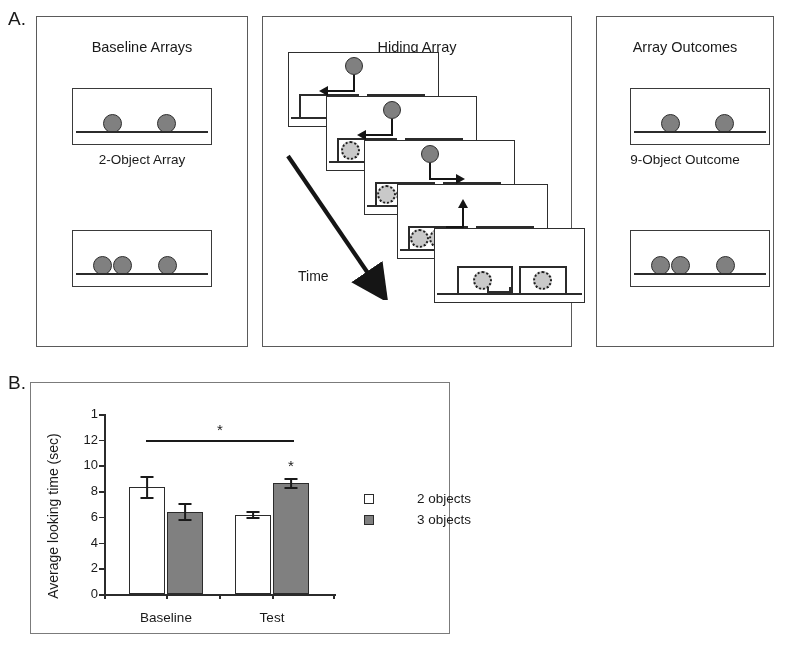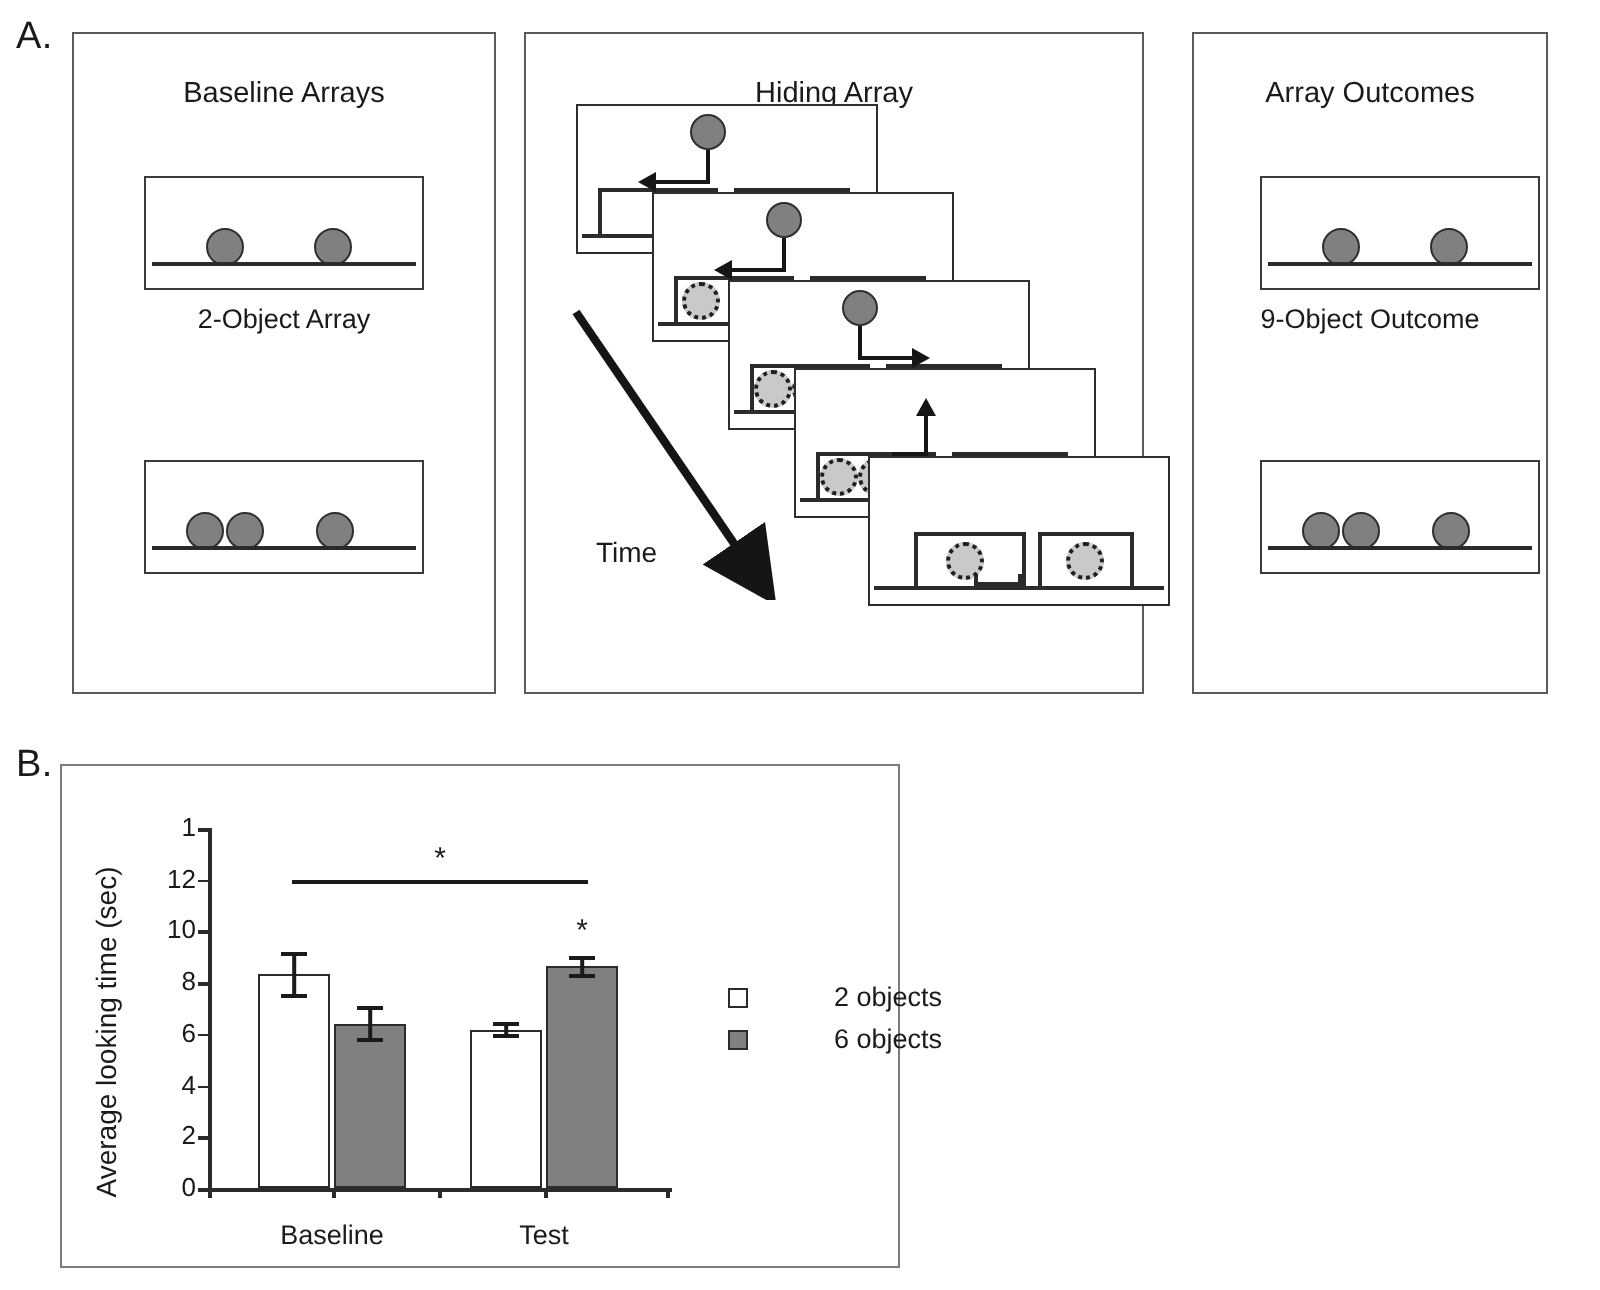--- a/index.html
+++ b/index.html
@@ -423,17 +423,17 @@
       </div>
   </div>
 
   <div id="legend">
     <div class="legend-row">
       <span class="legend-swatch light"></span>
       <span class="legend-text">2 objects</span>
     </div>
     <div class="legend-row">
       <span class="legend-swatch dark"></span>
-      <span class="legend-text">6 objects</span>
+      <span class="legend-text">3 objects</span>
     </div>
   </div>
 
 </div>
 
 </body></html>

